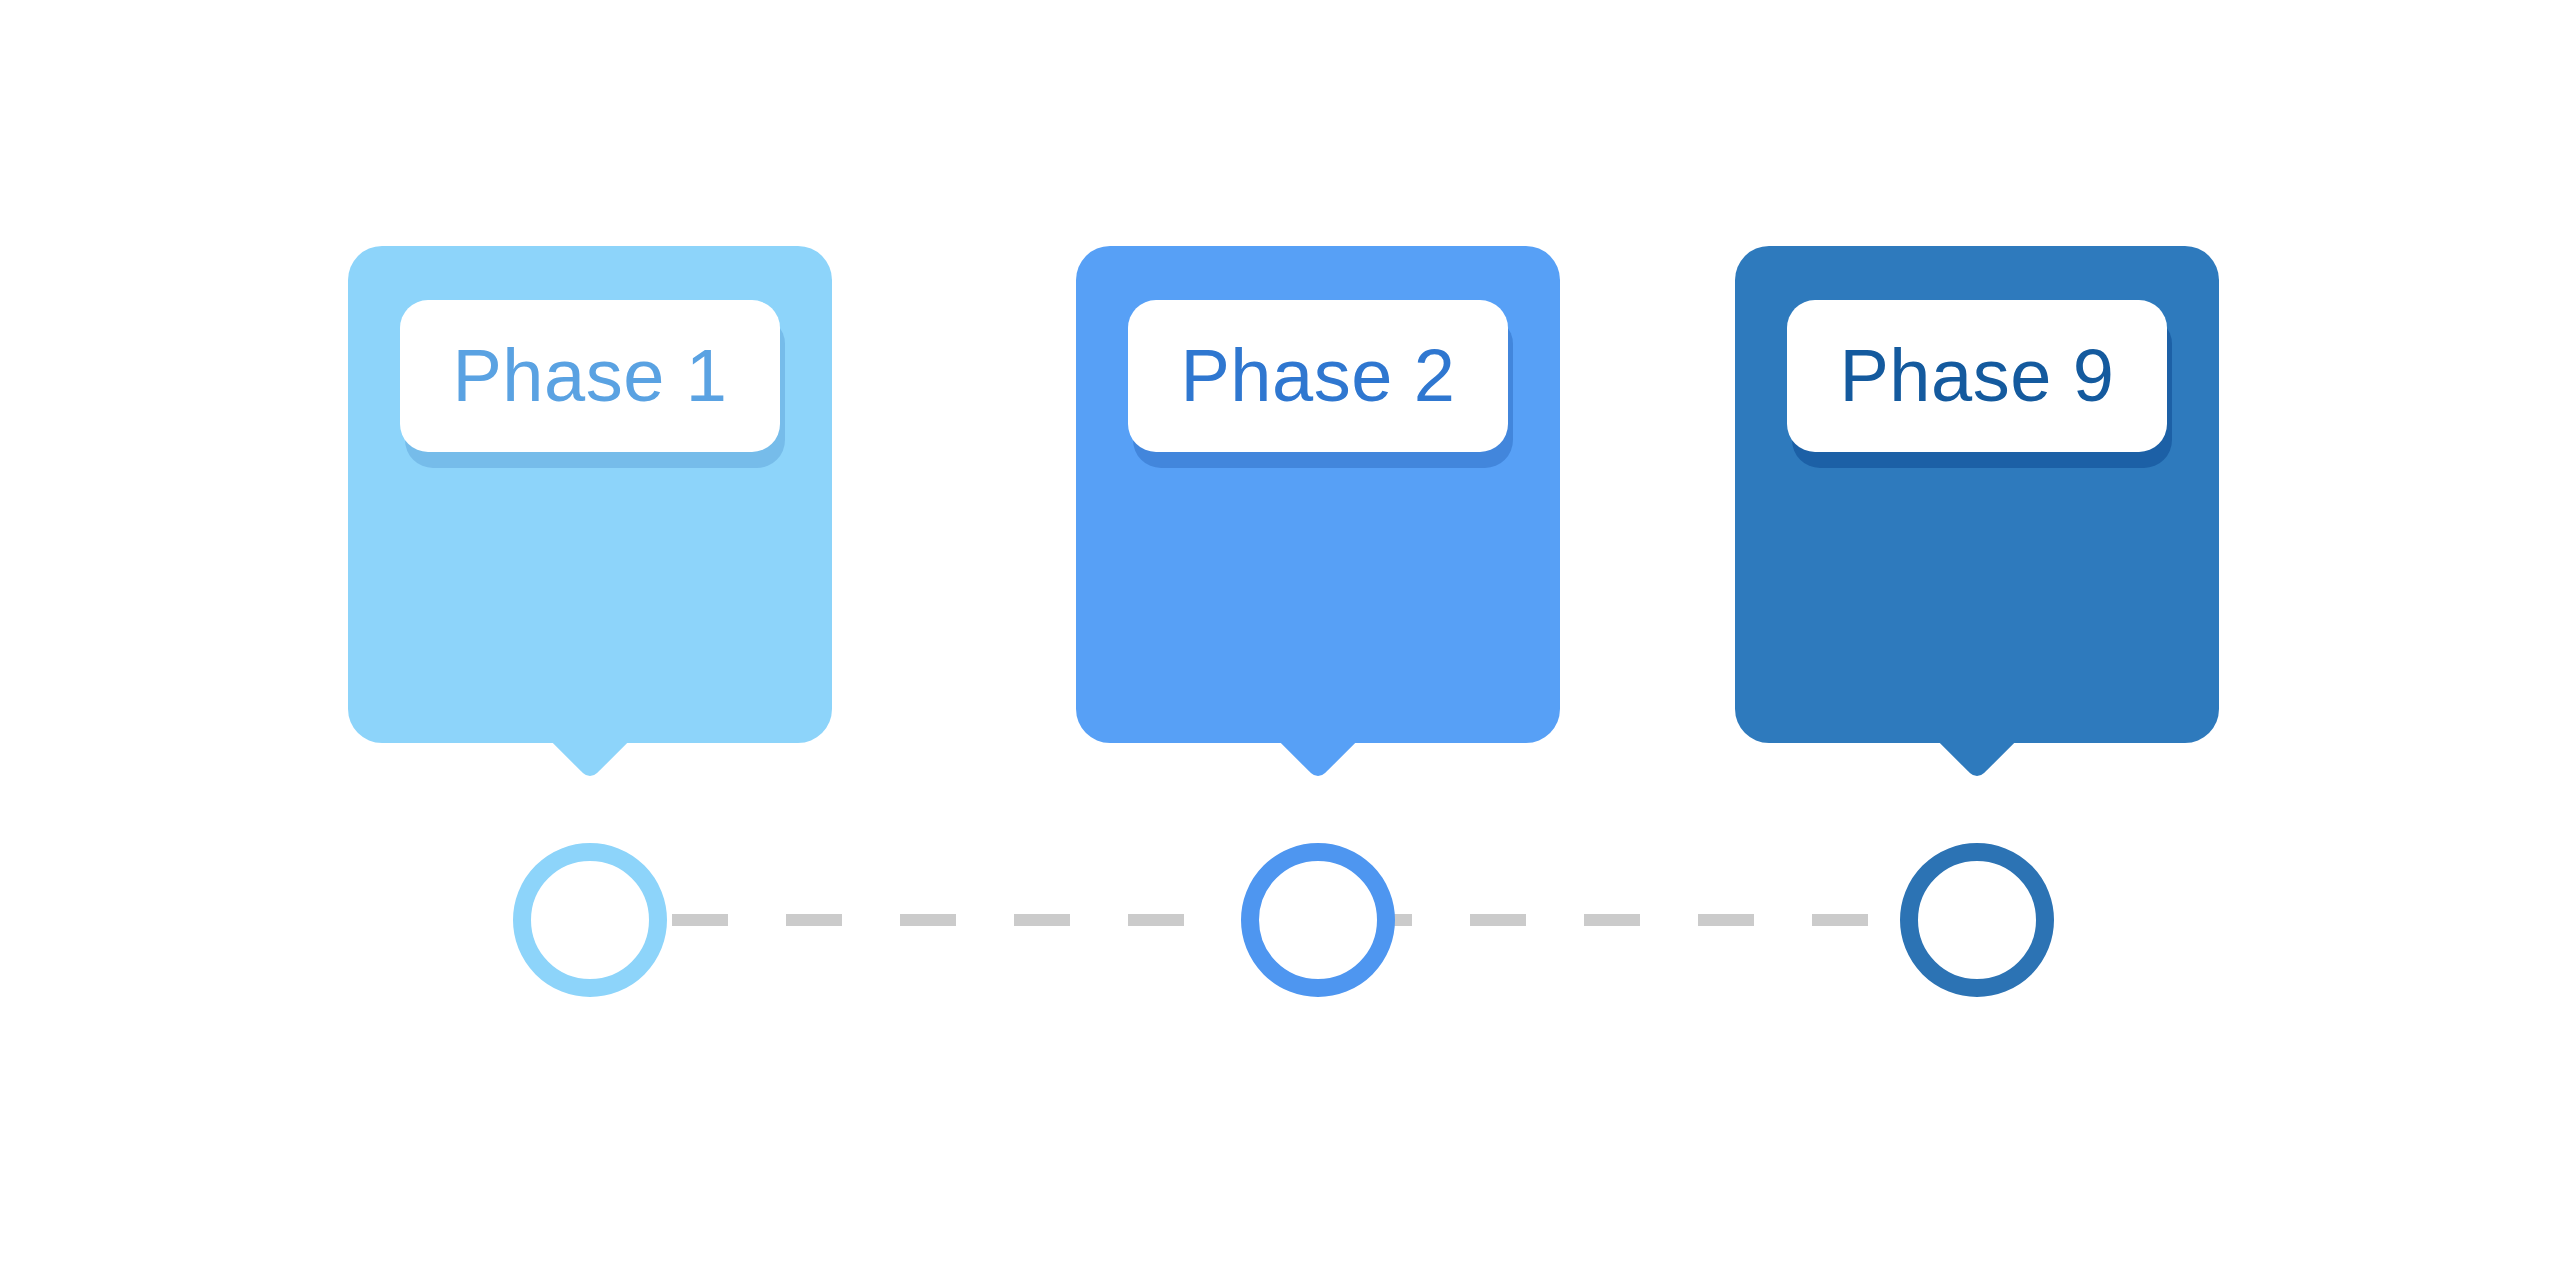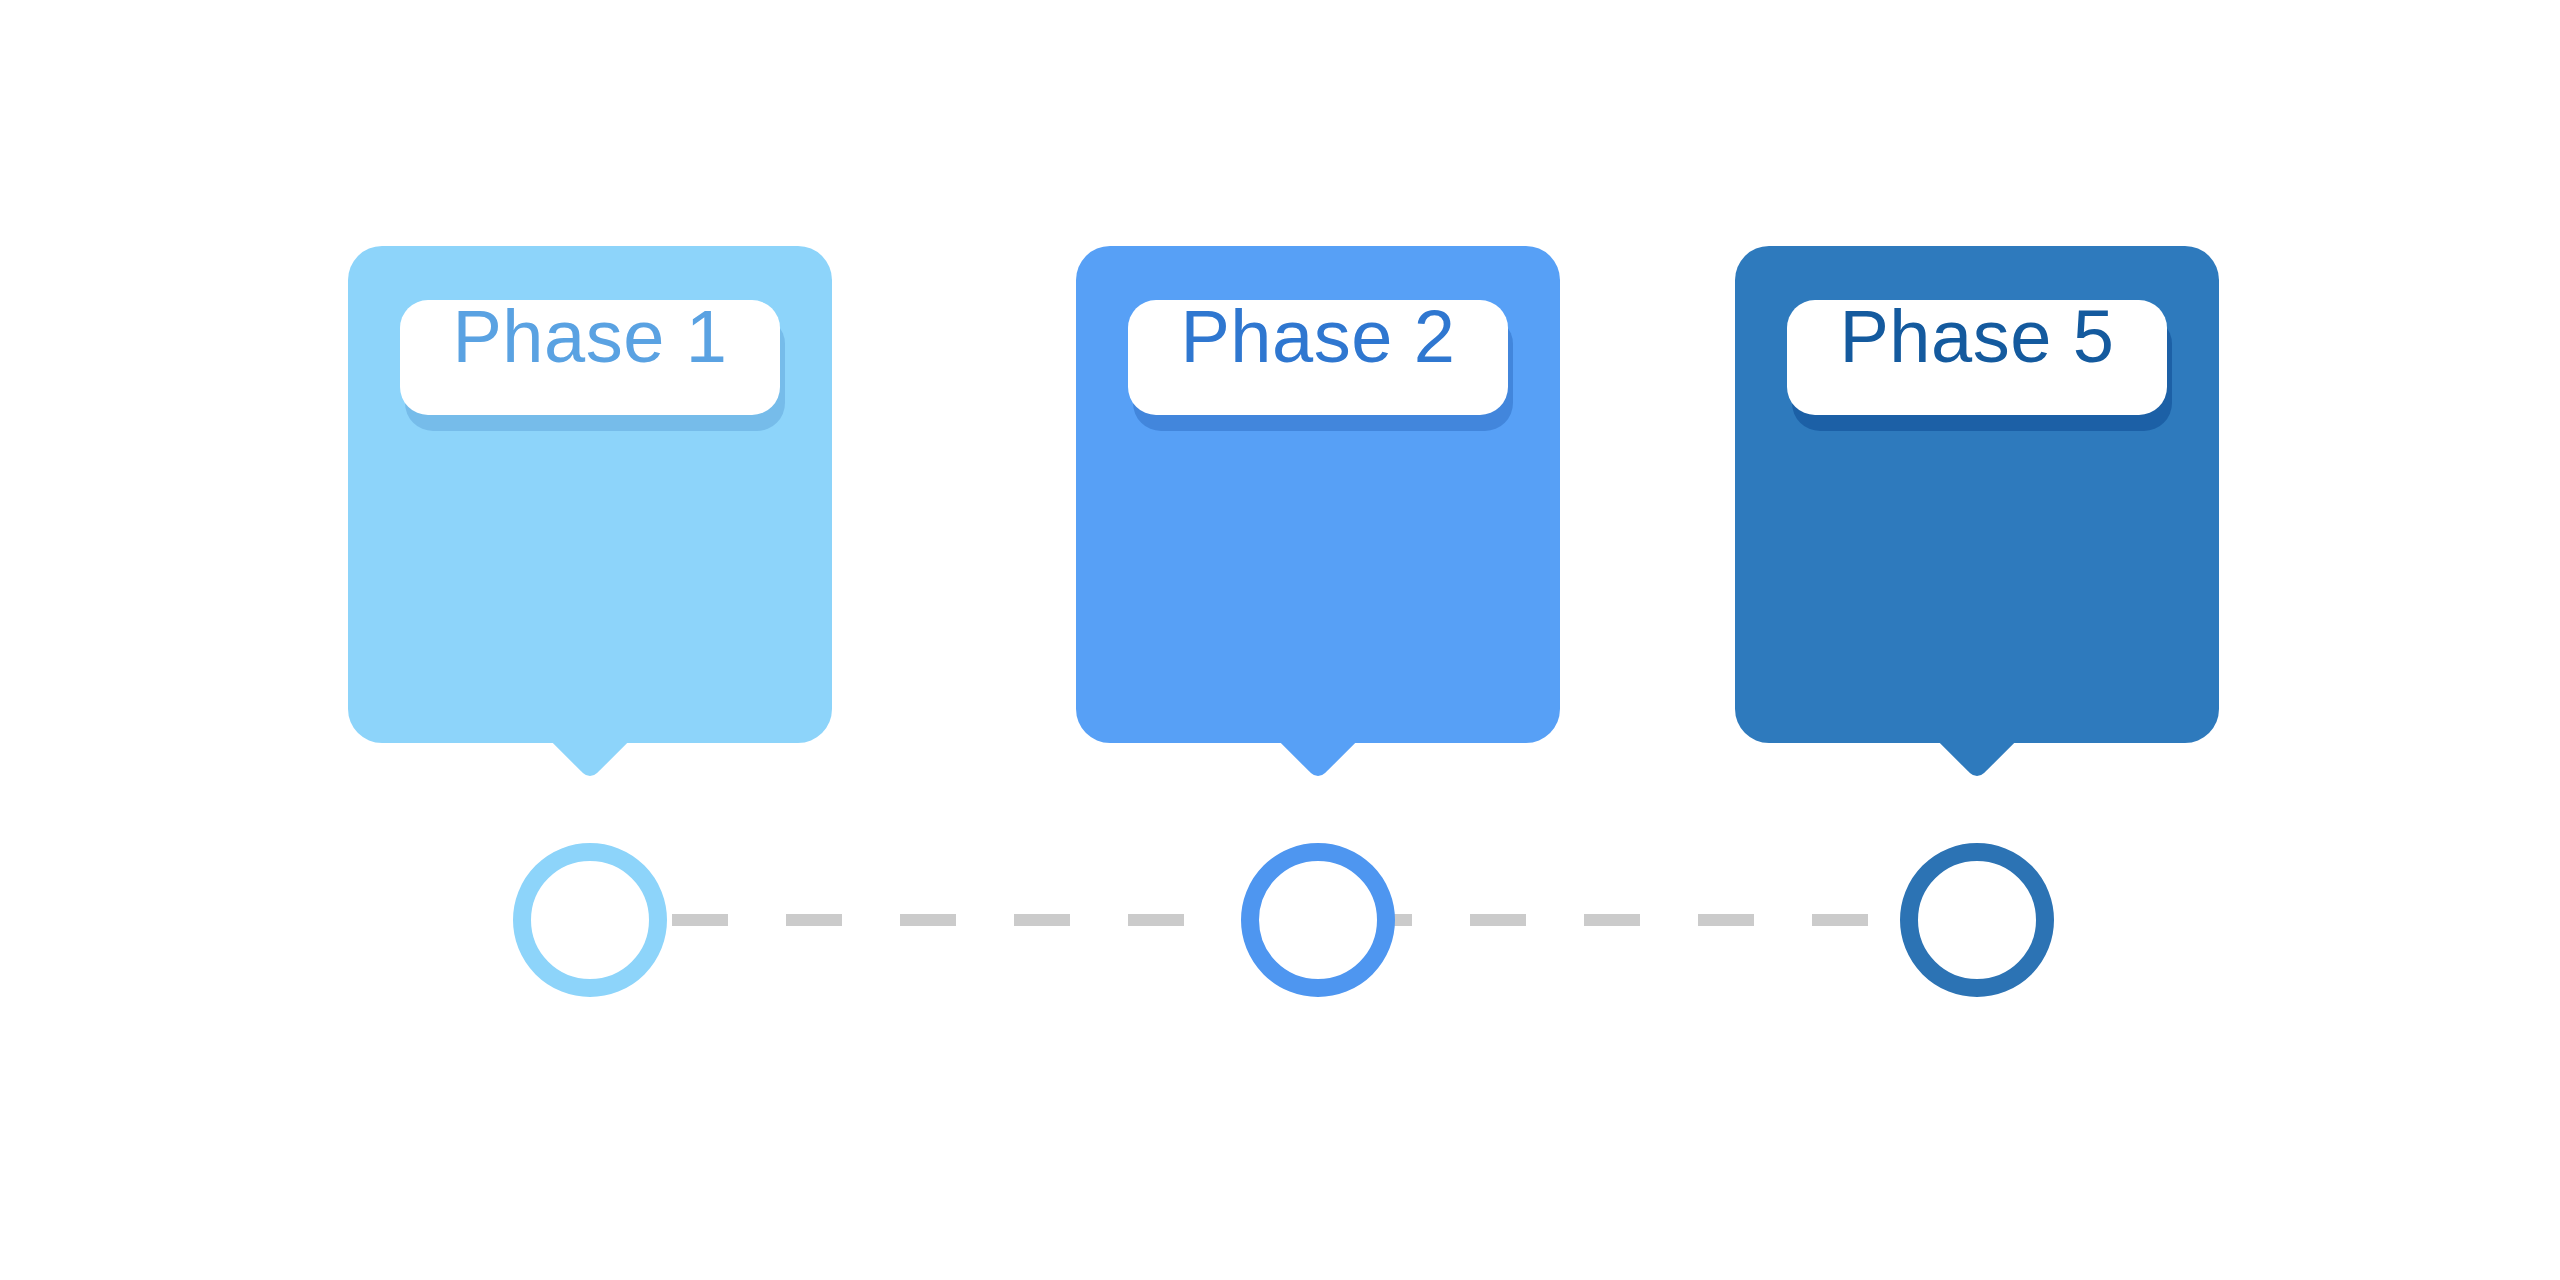--- a/index.html
+++ b/index.html
@@ -43,25 +43,25 @@
     position:absolute;
     left:50%;bottom:-26px;
     width:54px;height:54px;
     background:var(--card);
     transform:translateX(-50%) rotate(45deg);
     border-radius:0 0 10px 0;
   }
   .label-box{
     position:absolute;
     left:52px;top:54px;
-    width:380px;height:115px;
+    width:380px;height:152px;
     background:#FFFFFF;
     border-radius:28px;
     box-shadow:5px 16px 0 var(--shadow);
-    display:flex;align-items:flex-start;justify-content:center;
+    display:flex;align-items:center;justify-content:center;
   }
   .label-text{
     font-size:74px;
     line-height:1;
     letter-spacing:0.5px;
     color:var(--text);
     white-space:nowrap;
   }
   .ring{
     position:absolute;
@@ -96,19 +96,19 @@
         <span class="label-text">Phase 2</span>
       </div>
     </div>
     <div class="ring"></div>
   </div>
 
   <div class="phase ph2" style="--card: #2E7ABD; --shadow: #1C60A6; --text: #145A9E; --ring: #2C73B4;">
     <div class="card">
       <div class="tail"></div>
       <div class="label-box">
-        <span class="label-text">Phase 5</span>
+        <span class="label-text">Phase 9</span>
       </div>
     </div>
     <div class="ring"></div>
   </div>
 
 </div>
 
 </body></html>

